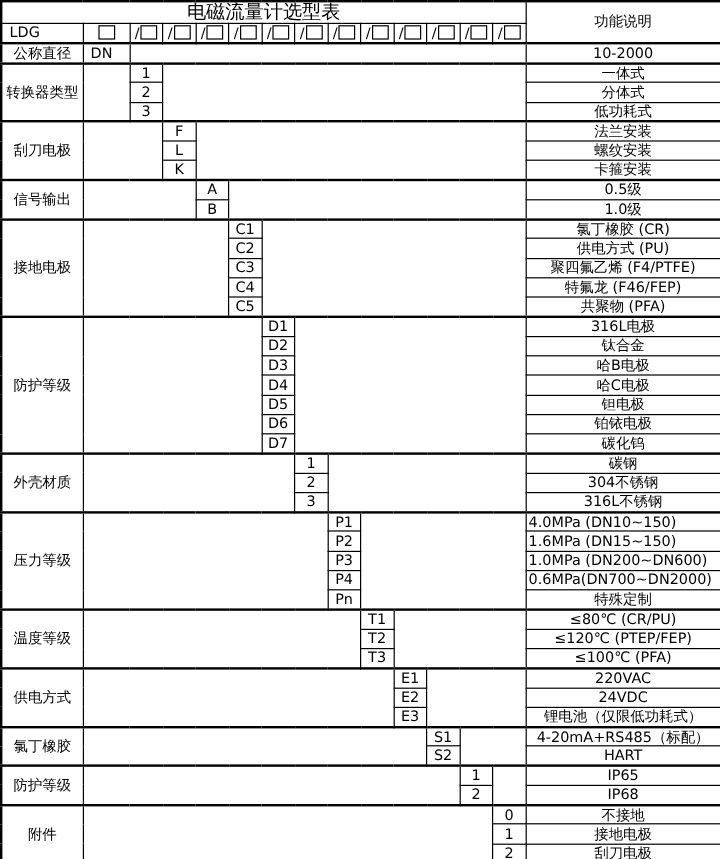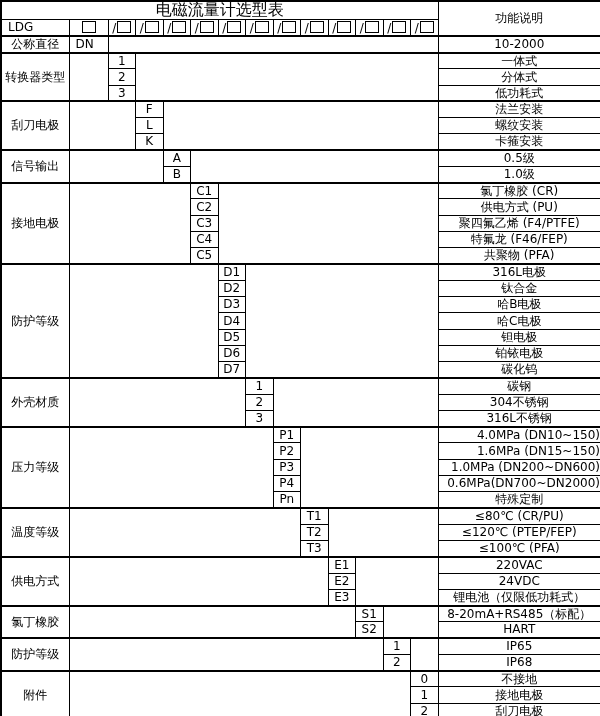--- a/index.html
+++ b/index.html
@@ -7,21 +7,21 @@
   table{width:600px;height:716px;border-collapse:collapse;table-layout:fixed;
         border:2px solid #000;background:#fff;color:#000;
         font-family:"DejaVu Sans","Liberation Sans",sans-serif;font-size:12px;}
   td{border:1px solid #000;padding:0;text-align:center;vertical-align:middle;
      line-height:1.05;overflow:hidden;white-space:nowrap;}
   tr{height:16.28px;}
   tr.ttl{height:14px;}
   tr.ldgr{height:17px;}
   tr.gs td{border-top:2px solid #000;}
   td.left{text-align:left;padding-left:6px;}
-  td.fnl{text-align:right;padding-left:2px;}
+  td.fnl{text-align:left;padding-left:2px;}
   td.ttlc{font-size:16px;}
   .codebox{display:inline-block;width:12px;height:10px;border:1px solid #000;
            vertical-align:-1px;background:#fff;}
   .slash{display:inline-block;margin-right:1px;}
 </style>
 </head>
 <body>
 
 <table>
   <colgroup>
@@ -229,21 +229,21 @@
       </tr>
       <tr>
         <td>E3</td>
         <td>锂电池（仅限低功耗式）</td>
       </tr>
       <tr class="gs">
         <td rowspan="2">氯丁橡胶</td>
         <td colspan="10" rowspan="2"></td>
         <td>S1</td>
         <td colspan="2" rowspan="2"></td>
-        <td>8-20mA+RS485（标配）</td>
+        <td>4-20mA+RS485（标配）</td>
       </tr>
       <tr>
         <td>S2</td>
         <td>HART</td>
       </tr>
       <tr class="gs">
         <td rowspan="2">防护等级</td>
         <td colspan="11" rowspan="2"></td>
         <td>1</td>
         <td rowspan="2"></td>

